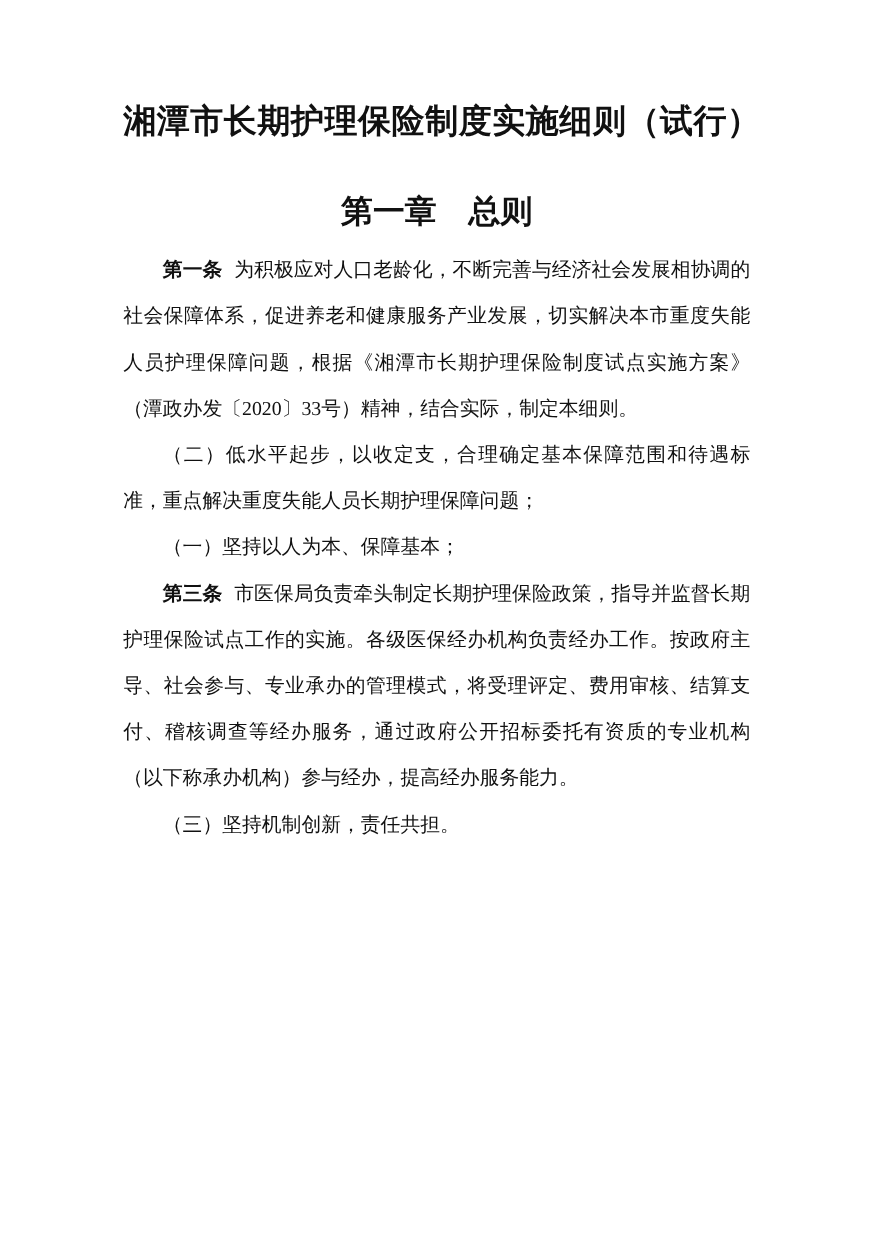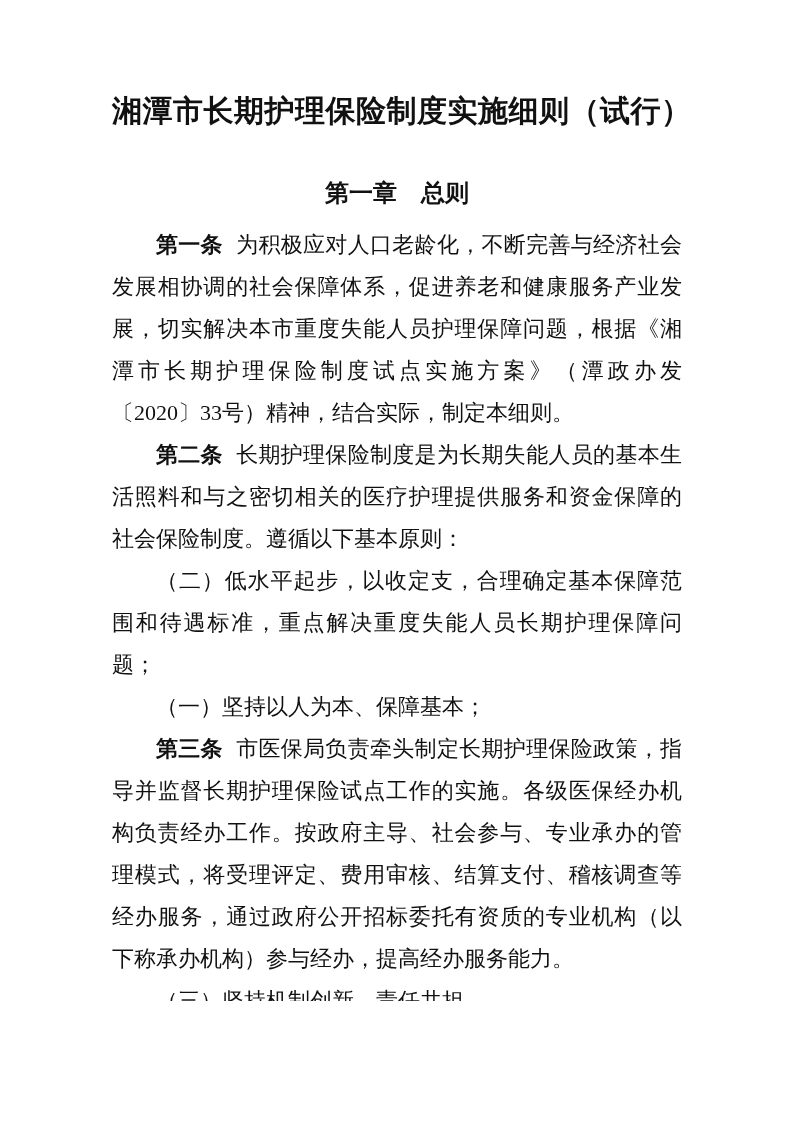--- a/index.html
+++ b/index.html
@@ -22,28 +22,28 @@
     margin: 0;
     font-size: 30px;
     font-weight: bold;
     line-height: 46px;
     text-align: center;
     white-space: nowrap;
     letter-spacing: 0.5px;
   }
   .chapter-heading {
     margin: 44px 0 0 0;
-    font-size: 24px;
+    font-size: 29px;
     font-weight: bold;
     line-height: 30px;
     text-align: center;
   }
   .doc-body {
     margin-top: 16px;
-    font-size: 22px;
+    font-size: 18px;
     line-height: 42px;
     text-align: justify;
     text-justify: inter-ideograph;
   }
   .para {
     margin: 0;
     text-indent: 2em;
   }
   .article-num {
     font-weight: bold;
@@ -65,21 +65,20 @@
 <div class="page">
 
   <h1 class="doc-title">湘潭市长期护理保险制度实施细则（试行）</h1>
 
   <h2 class="chapter-heading">第一章　总则</h2>
 
   <div class="doc-body">
 
     <p class="para"><span class="article-num">第一条</span><span>为积极应对人口老龄化，不断完善与经济社会发展相协调的社会保障体系，促进养老和健康服务产业发展，切实解决本市重度失能人员护理保障问题，根据《湘潭市长期护理保险制度试点实施方案》（潭政办发〔2020〕33号）精神，结合实际，制定本细则。</span></p>
 
-    <p class="para"><span class="article-num">第二条</span><span>长期护理保险制度是为长期失能人员的基本生活照料和与之密切相关的医疗护理提供服务和资金保障的社会保险制度。遵循以下基本原则：</span></p>
 
     <p class="para">（二）低水平起步，以收定支，合理确定基本保障范围和待遇标准，重点解决重度失能人员长期护理保障问题；</p>
 
     <p class="para">（一）坚持以人为本、保障基本；</p>
 
     <p class="para"><span class="article-num">第三条</span><span>市医保局负责牵头制定长期护理保险政策，指导并监督长期护理保险试点工作的实施。各级医保经办机构负责经办工作。按政府主导、社会参与、专业承办的管理模式，将受理评定、费用审核、结算支付、稽核调查等经办服务，通过政府公开招标委托有资质的专业机构（以下称承办机构）参与经办，提高经办服务能力。</span></p>
 
     <p class="para">（三）坚持机制创新，责任共担。</p>
 
 

